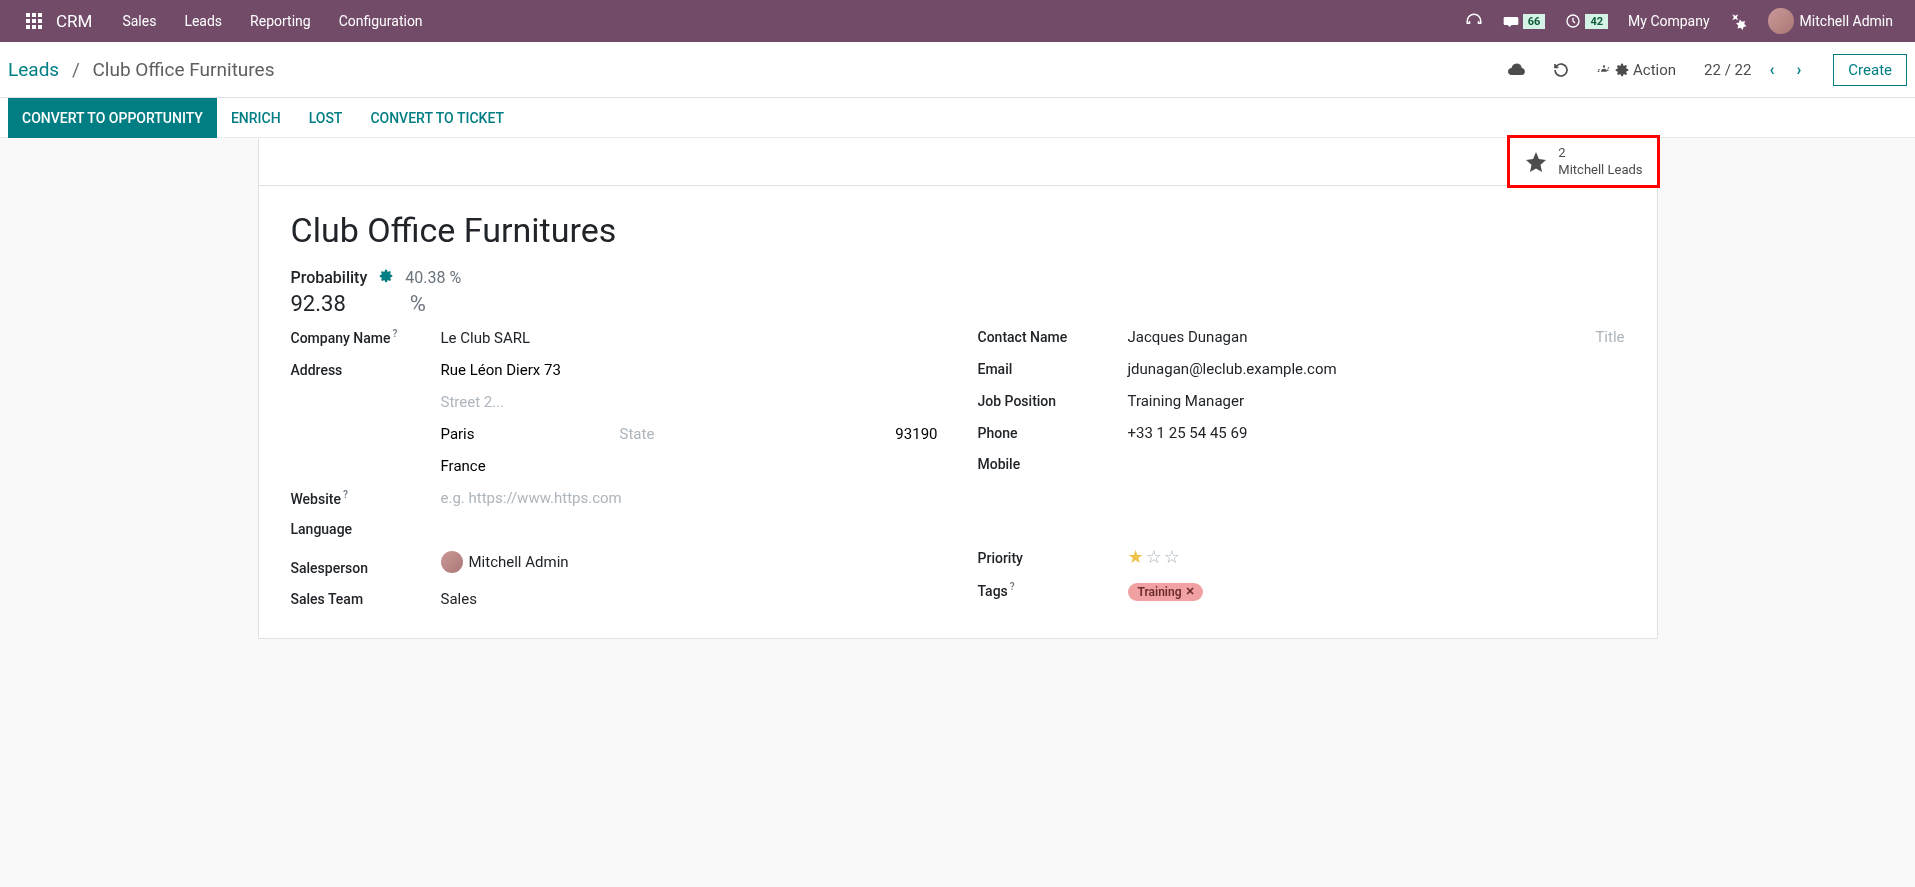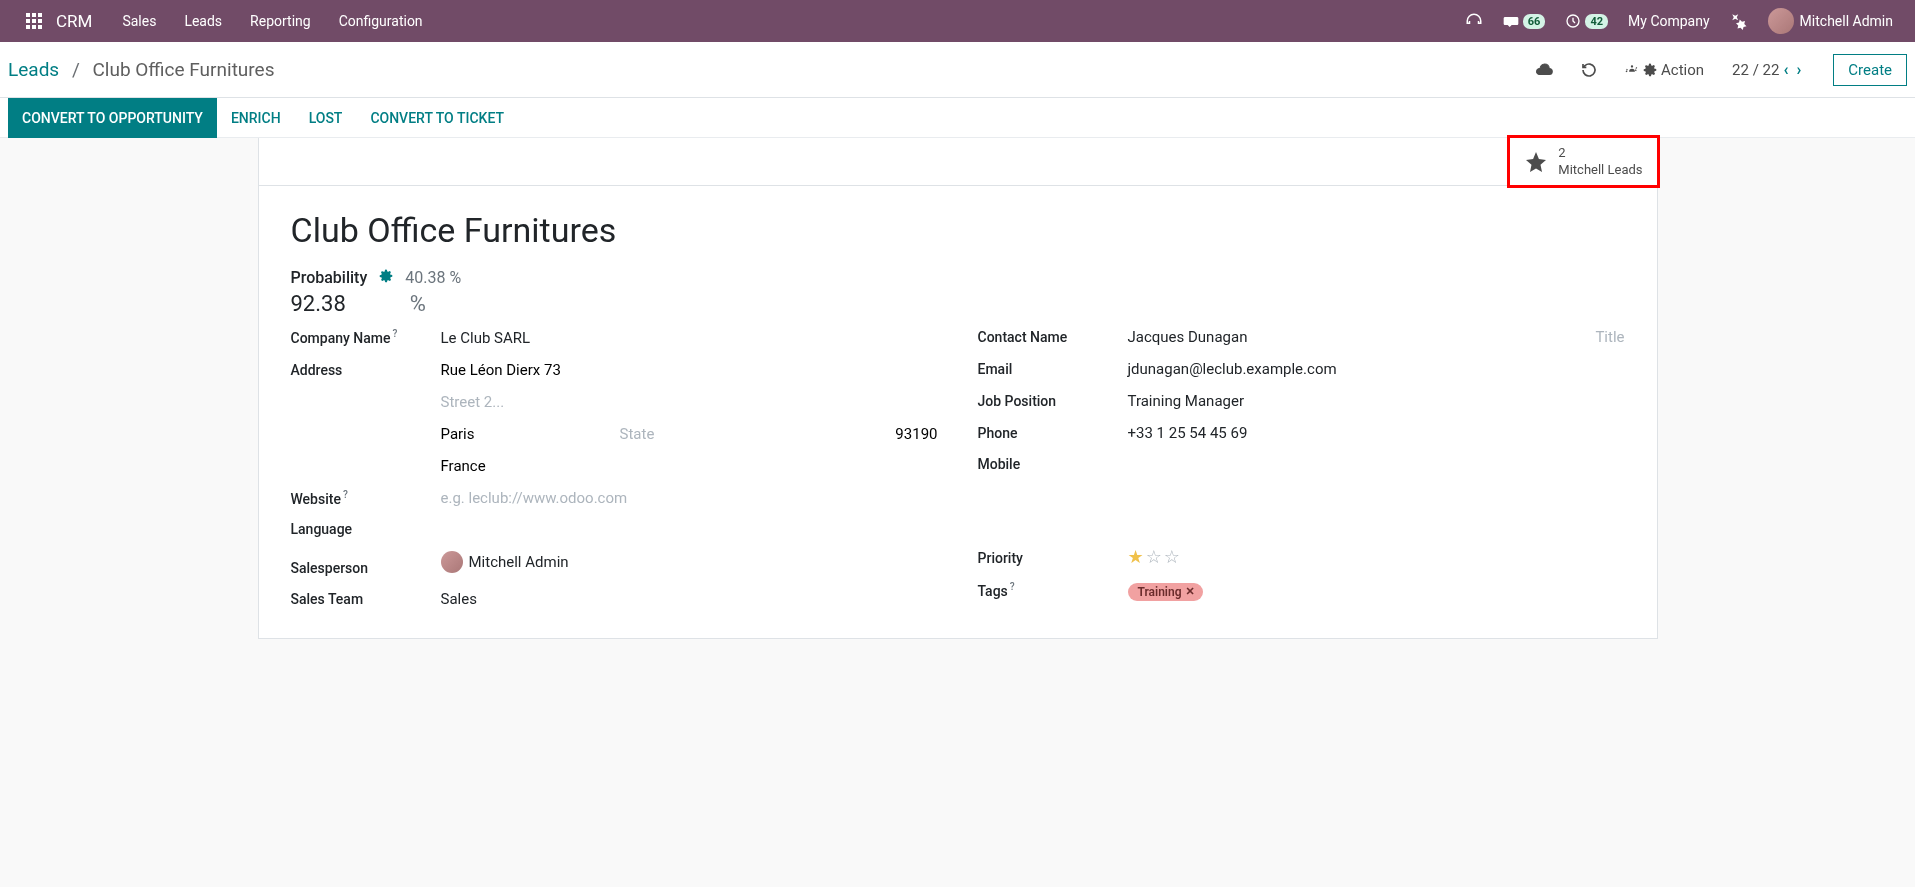--- a/index.html
+++ b/index.html
@@ -6,33 +6,33 @@
 body { background: #f9f9f9; overflow-x: hidden; }
 
 
 .navbar { background: #714b67; height: 42px; display: flex; align-items: center; padding: 16px 16px; color: #fff; justify-content: space-between; }
 .navbar-left, .navbar-right { display: flex; align-items: center; gap: 0; }
 .nav-icon { width: 36px; display: flex; align-items: center; justify-content: center; cursor: pointer; }
 .nav-brand { font-size: 17px; padding: 0 16px 0 4px; cursor: pointer; }
 .nav-link { font-size: 14px; padding: 0 14px; cursor: pointer; line-height: 42px; }
 .navbar-right { gap: 8px; }
 .nav-right-item { display: flex; align-items: center; cursor: pointer; padding: 0 6px; height: 42px; font-size: 14px; }
-.badge { background: #d4f3e6; color: #115c39; font-size: 11px; font-weight: bold; padding: 1px 5px; border-radius: 7px; margin-left: 4px; }
+.badge { background: #d4f3e6; color: #115c39; font-size: 11px; font-weight: bold; padding: 1px 5px; border-radius: 0; margin-left: 4px; }
 .avatar { width: 26px; height: 26px; border-radius: 50%; background: linear-gradient(135deg,#c99,#a77); margin-right: 6px; display: inline-block; }
 
 
 .control-bar { background: #fff; height: 56px; display: flex; align-items: center; justify-content: space-between; padding: 0 8px; border-bottom: 1px solid #dee2e6; }
 .breadcrumb { font-size: 19px; color: #17252b; }
 .breadcrumb-link { color: #017e84; cursor: pointer; }
 .breadcrumb-sep { color: #6b6f73; padding: 0 8px; }
 .breadcrumb-current { color: #5f5f5f; }
 .control-right { display: flex; align-items: center; gap: 28px; }
 .control-icon { color: #4c4c4c; cursor: pointer; font-size: 17px; }
 .action-menu { color: #4c4c4c; cursor: pointer; font-size: 15px; display: flex; align-items: center; gap: 4px; }
-.pager { color: #4c4c4c; font-size: 15px; display: flex; align-items: center; gap: 0; }
+.pager { color: #4c4c4c; font-size: 15px; display: flex; align-items: center; gap: 14px; }
 .pager-arrow { color: #017e84; cursor: pointer; font-size: 16px; font-weight: bold; padding: 0 4px;}
 .create-btn { border: 1px solid #017e84; color: #017e84; background: #fff; padding: 6px 14px; cursor: pointer; font-size: 15px; border-radius: 0; }
 
 
 .status-bar { background: #fff; height: 40px; display: flex; align-items: center; padding: 0 8px; border-bottom: 1px solid #e9ecef; }
 .status-btn { padding: 0 14px; cursor: pointer; font-size: 14px; font-weight: 500; color: #017e84; line-height: 40px; }
 .status-btn.primary { background: #017e84; color: #fff; }
 
 
 .form-container { padding: 0; display: flex; justify-content: center; }
@@ -233,21 +233,21 @@
               <div class="addr-row">
                 <div class="addr-cell">Paris</div>
                 <div class="addr-cell placeholder">State</div>
                 <div class="addr-cell" style="text-align:right">93190</div>
               </div>
               <div class="addr-cell">France</div>
             </div>
           </div>
           <div class="field-row">
             <div class="field-label"><span>Website</span><span class="qmark">?</span></div>
-            <div class="field-value placeholder">e.g. leclub://www.odoo.com</div>
+            <div class="field-value placeholder">e.g. https://www.https.com</div>
           </div>
           <div class="field-row">
             <div class="field-label">Language</div>
             <div class="field-value"></div>
           </div>
           <div class="field-row">
             <div class="field-label">Salesperson</div>
             <div class="field-value salesperson-row">
               <span class="small-avatar"></span>
               <span>Mitchell Admin</span>

